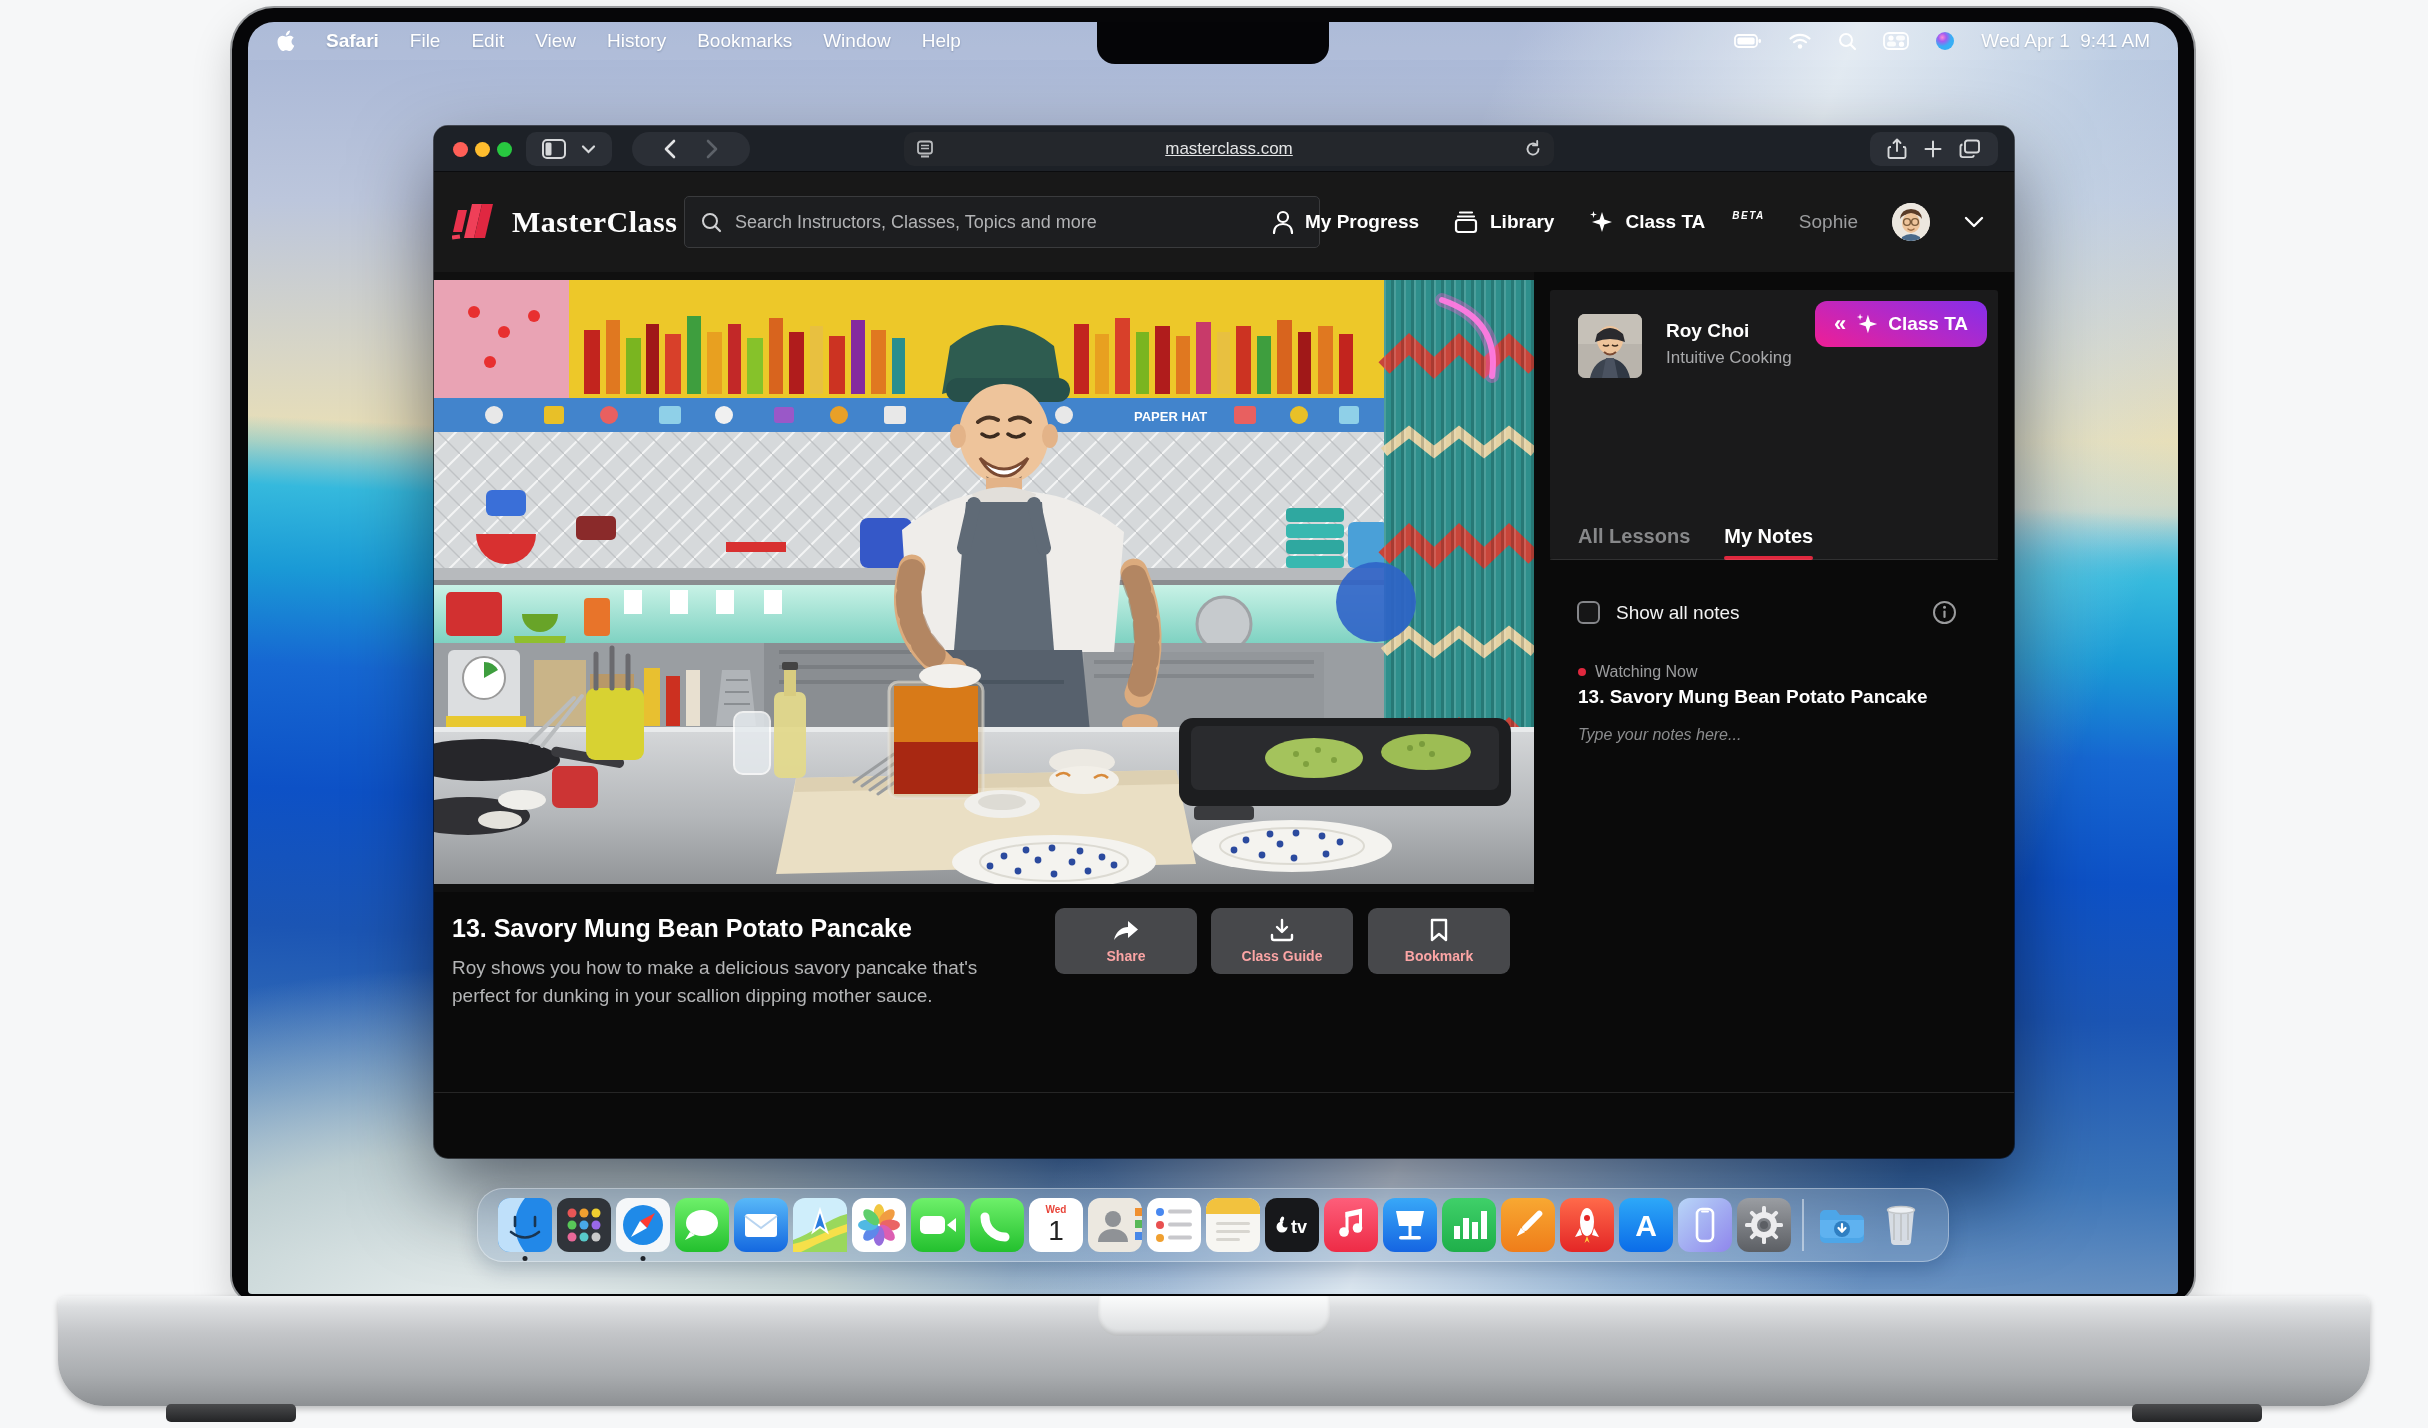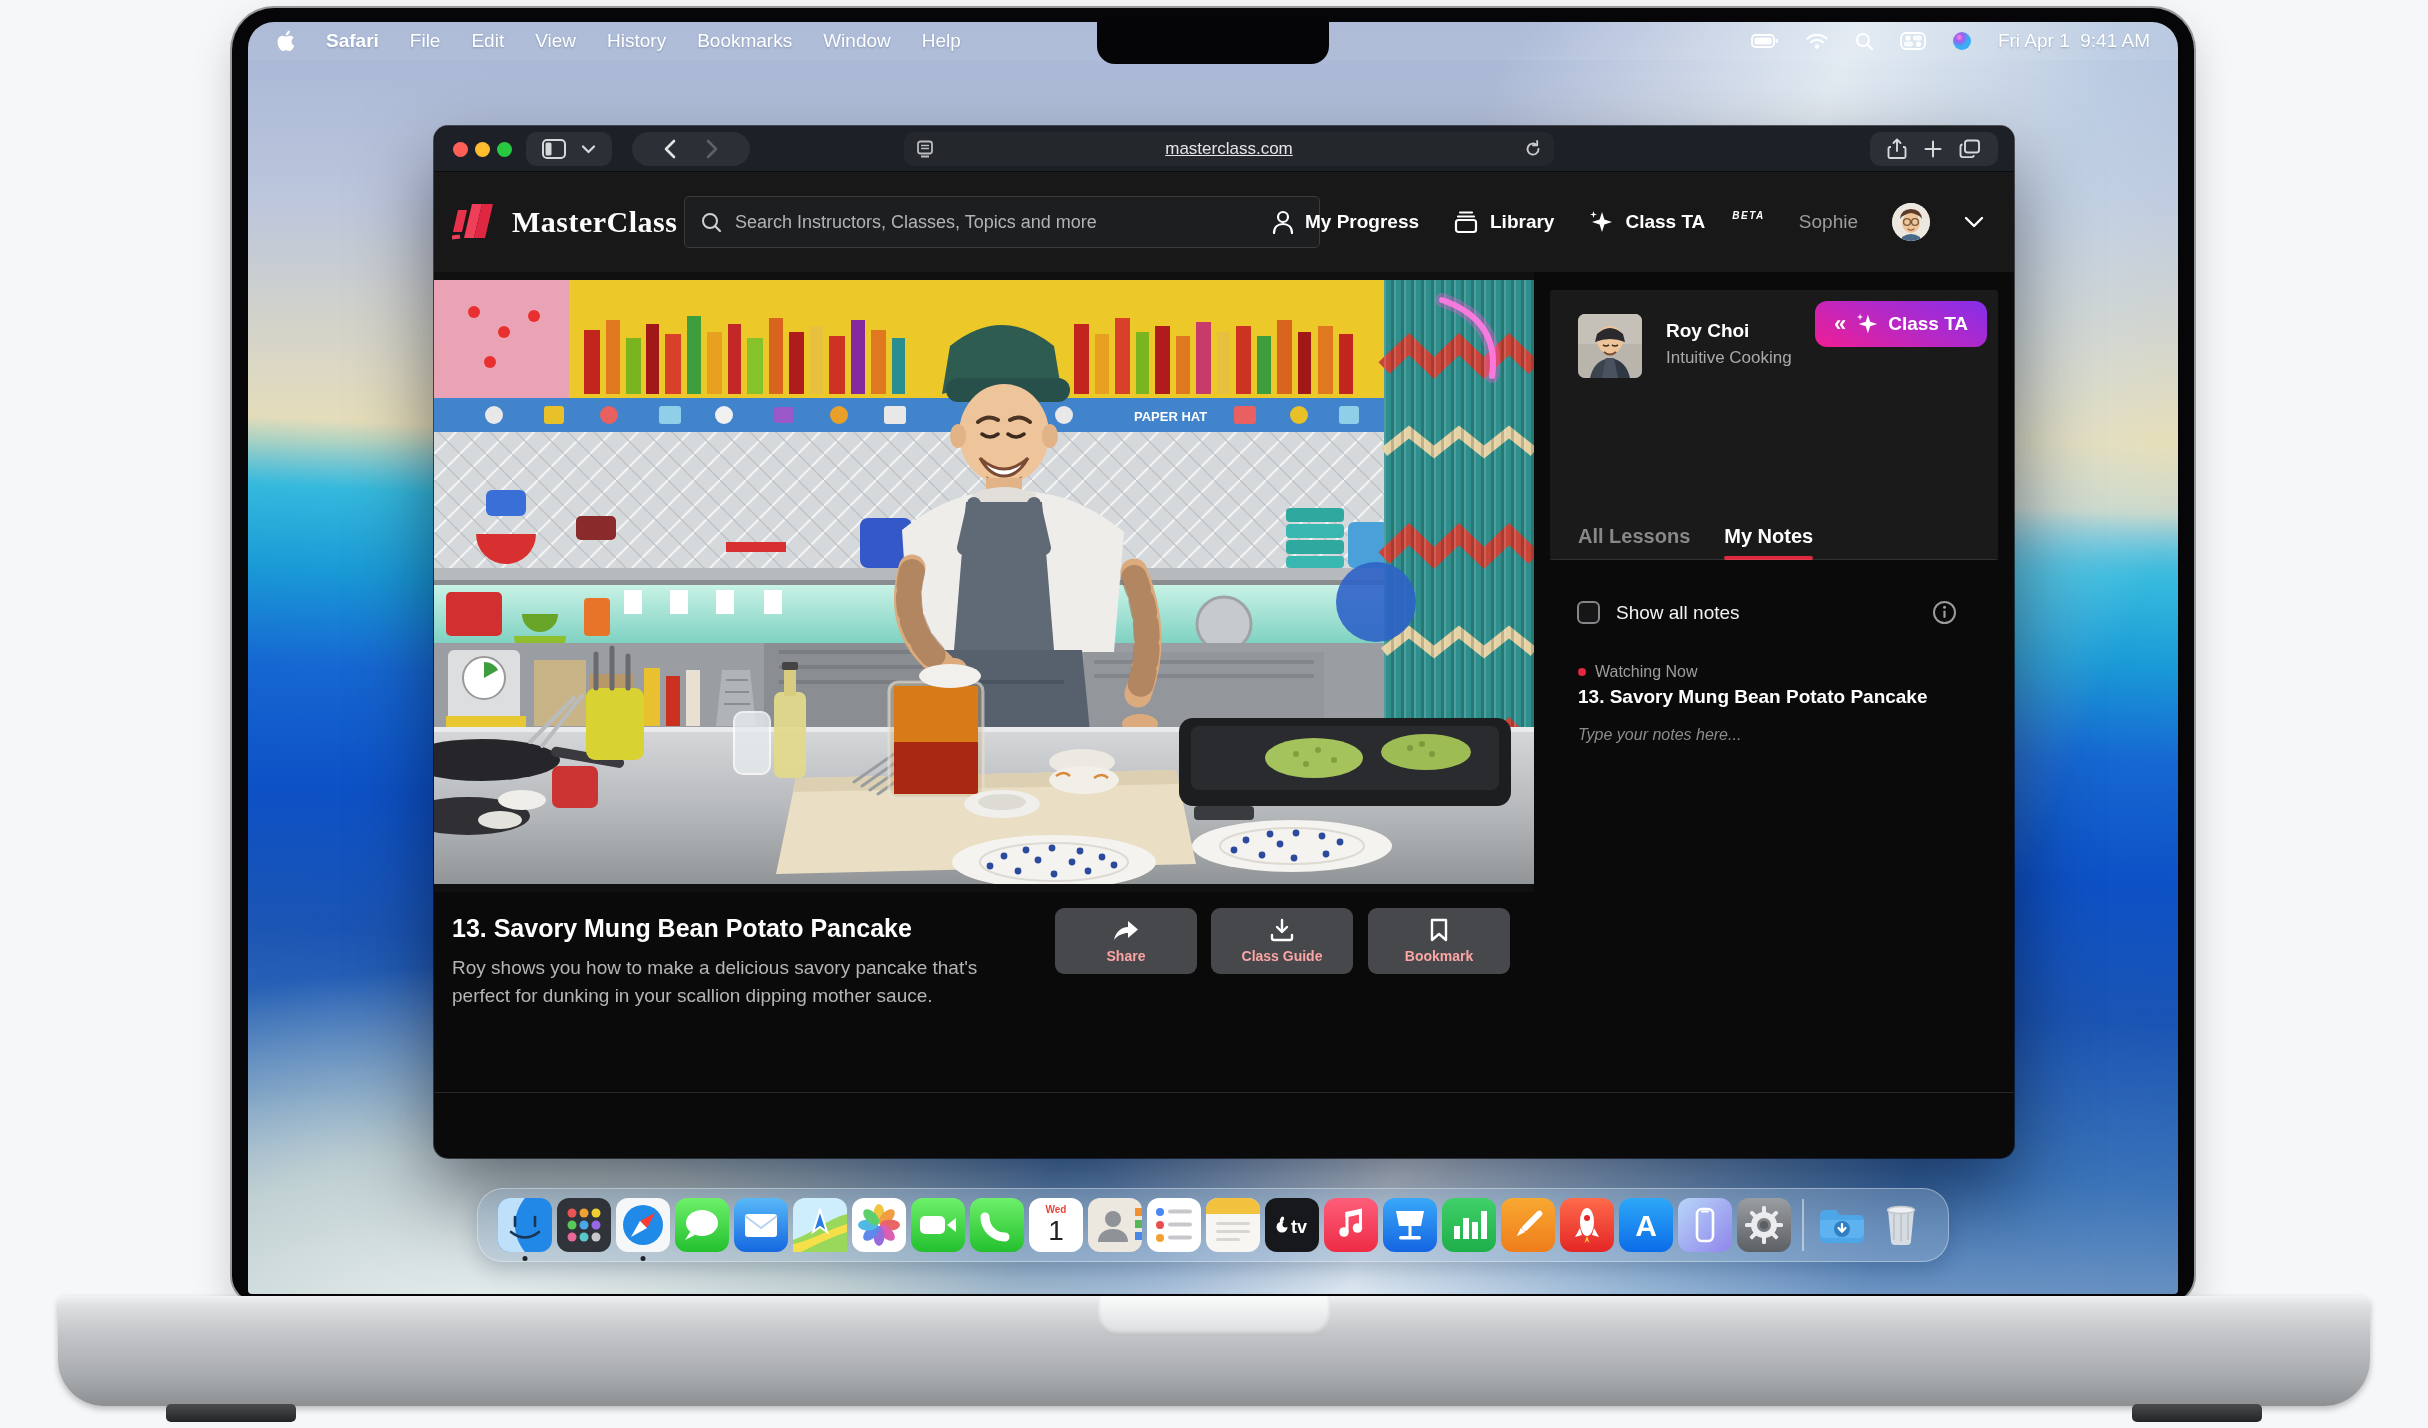--- a/index.html
+++ b/index.html
@@ -198,21 +198,21 @@
                 <defs>
                   <radialGradient id="siri" cx="35%" cy="30%">
                     <stop offset="0%" stop-color="#ff8ad8"></stop>
                     <stop offset="45%" stop-color="#a25cf0"></stop>
                     <stop offset="100%" stop-color="#38aef5"></stop>
                   </radialGradient>
                 </defs>
                 <circle cx="10" cy="10" r="9" fill="url(#siri)"></circle>
               </svg>
           </span>
-          <span class="clock">Fri Apr 1  9:41 AM</span>
+          <span class="clock">Wed Apr 1  9:41 AM</span>
         </div>
       </div>
       <div class="notch"></div>
 
       <div class="win">
         <div class="toolbar">
           <span class="tl red"></span>
           <span class="tl yel"></span>
           <span class="tl grn"></span>
 

